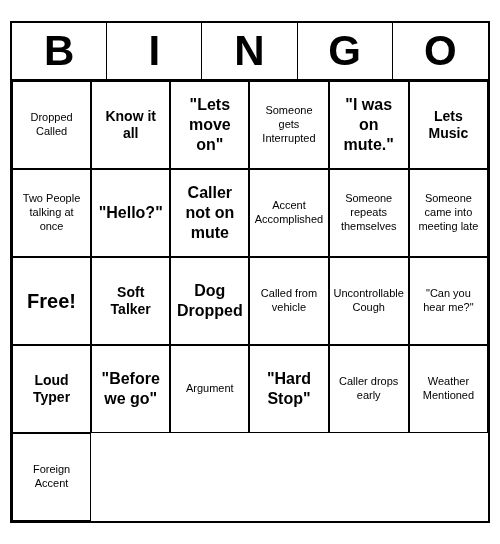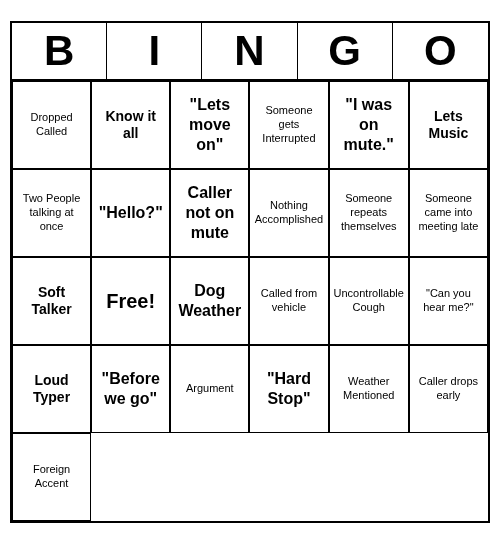--- a/index.html
+++ b/index.html
@@ -78,30 +78,30 @@
   <div class="bingo-grid">
   <div class="bingo-cell small-text">Dropped Called</div>
       <div class="bingo-cell large-text">Know it all</div>
       <div class="bingo-cell medium-text">"Lets move on"</div>
       <div class="bingo-cell small-text">Someone gets Interrupted</div>
       <div class="bingo-cell medium-text">"I was on mute."</div>
       <div class="bingo-cell large-text">Lets Music</div>
       <div class="bingo-cell small-text">Two People talking at once</div>
       <div class="bingo-cell medium-text">"Hello?"</div>
       <div class="bingo-cell medium-text">Caller not on mute</div>
-      <div class="bingo-cell small-text">Nothing Accomplished</div>
+      <div class="bingo-cell small-text">Accent Accomplished</div>
       <div class="bingo-cell small-text">Someone repeats themselves</div>
       <div class="bingo-cell small-text">Someone came into meeting late</div>
+      <div class="bingo-cell free">Free!</div>
       <div class="bingo-cell large-text">Soft Talker</div>
-      <div class="bingo-cell free">Free!</div>
-      <div class="bingo-cell medium-text">Dog Weather</div>
+      <div class="bingo-cell medium-text">Dog Dropped</div>
       <div class="bingo-cell small-text">Called from vehicle</div>
       <div class="bingo-cell small-text">Uncontrollable Cough</div>
       <div class="bingo-cell small-text">"Can you hear me?"</div>
       <div class="bingo-cell large-text">Loud Typer</div>
       <div class="bingo-cell medium-text">"Before we go"</div>
       <div class="bingo-cell small-text">Argument</div>
       <div class="bingo-cell medium-text">"Hard Stop"</div>
+      <div class="bingo-cell small-text">Caller drops early</div>
       <div class="bingo-cell small-text">Weather Mentioned</div>
-      <div class="bingo-cell small-text">Caller drops early</div>
       <div class="bingo-cell small-text">Foreign Accent</div>
     </div>
 </div>
 
 </body></html>

